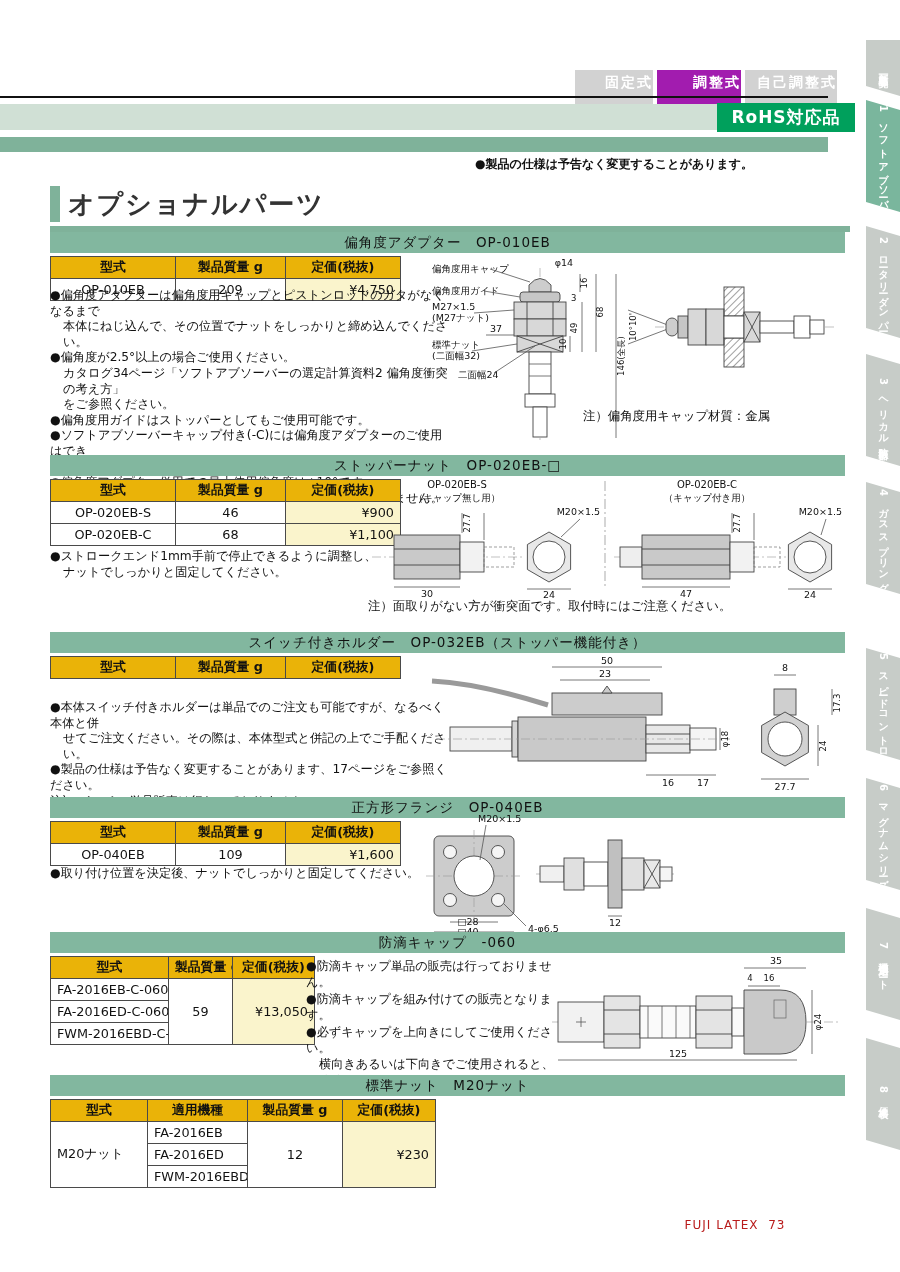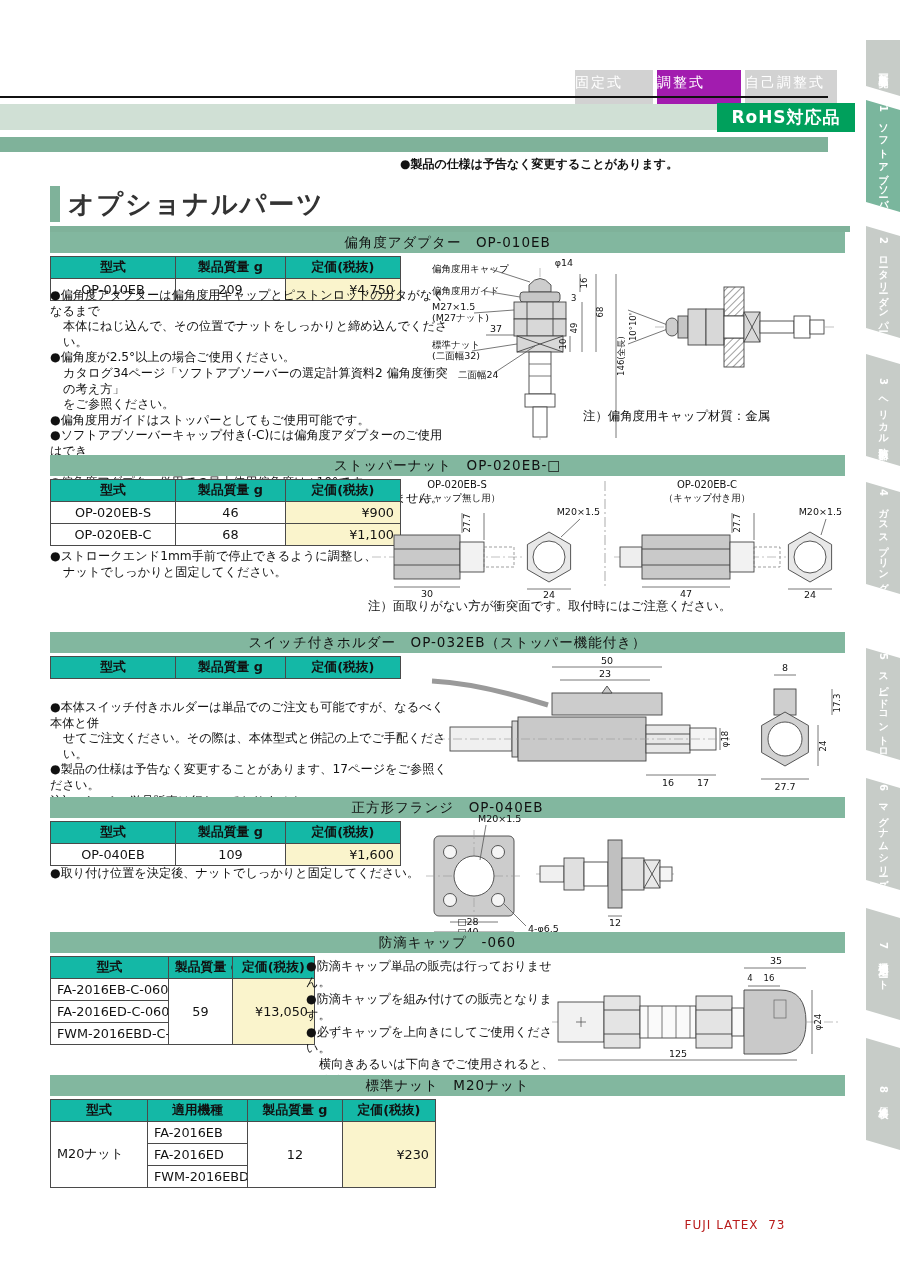--- a/index.html
+++ b/index.html
@@ -1,33 +1,33 @@
 <!DOCTYPE html>
 <html><head>
 <meta charset="utf-8">
 <style>
   html,body{margin:0;padding:0;background:#fff}
   #page{position:relative;width:900px;height:1272px;background:#fff;overflow:hidden;
         font-family:"DejaVu Sans","Liberation Sans",sans-serif;color:#1a1a1a}
   .abs{position:absolute}
-  .tab{position:absolute;top:70px;height:36px;line-height:24px;text-align:left;
-       font-size:14px;font-weight:normal;color:#fff;letter-spacing:2px}
+  .tab{position:absolute;top:70px;height:36px;line-height:24px;text-align:right;
+       font-size:14px;font-weight:bold;color:#fff;letter-spacing:2px}
   .tab.gray{background:#d2d2d2}
   .tab.blue{background:#a21caf}
   .topline{background:#111}
   .palebar{background:#d0e0d5}
   .greenbar{background:#7fb29a}
   .rohs{background:#00a05c;color:#fff;font-weight:bold;font-size:17px;text-align:center;line-height:29px;letter-spacing:1px}
-  .notice{font-size:12px;font-weight:bold;text-align:left;color:#111}
+  .notice{font-size:12px;font-weight:bold;text-align:center;color:#111}
   .page-title{font-size:26px;font-weight:bold;color:#333;letter-spacing:2px;line-height:36px}
   .sec-h{background:#82b79f;height:21px;line-height:21px;text-align:center;
          font-size:13.5px;font-weight:normal;color:#111;letter-spacing:1px}
   table.spec{border-collapse:collapse;font-size:12.8px;color:#111;table-layout:fixed}
   table.spec th,table.spec td{border:1px solid #4a4a4a;height:21px;padding:0 6px;overflow:hidden;white-space:nowrap}
-  table.spec th{background:#14b8a6;font-weight:bold;text-align:center}
+  table.spec th{background:#eab308;font-weight:bold;text-align:center}
   table.spec td{text-align:center;background:#fff}
   table.spec td.price{background:#faf4cc;text-align:right}
   table.spec td.left{text-align:left}
   .notes{font-size:12.2px;line-height:15.6px;color:#111}
   .notes .indent{padding-left:13px}
   .cap{font-size:12.4px;color:#111}
   .side-tab{position:absolute;left:866px;width:34px;writing-mode:vertical-rl;
             text-align:center;line-height:34px;color:#fff;font-size:10px;
             letter-spacing:1px;font-weight:bold;overflow:hidden}
   .side-tab.gray{background:#c7ccc8}

